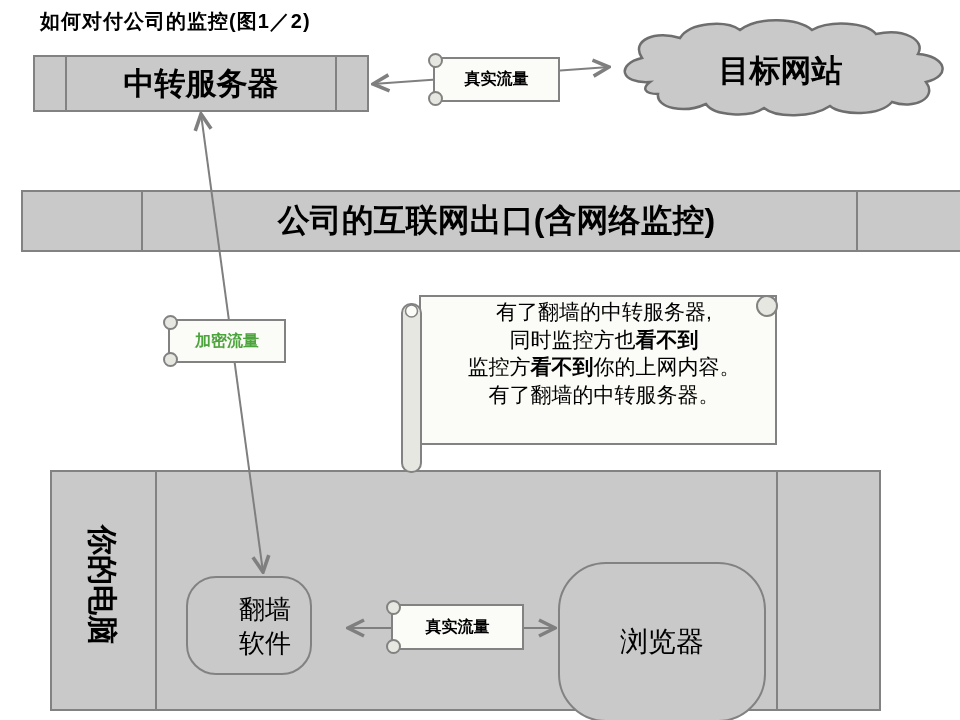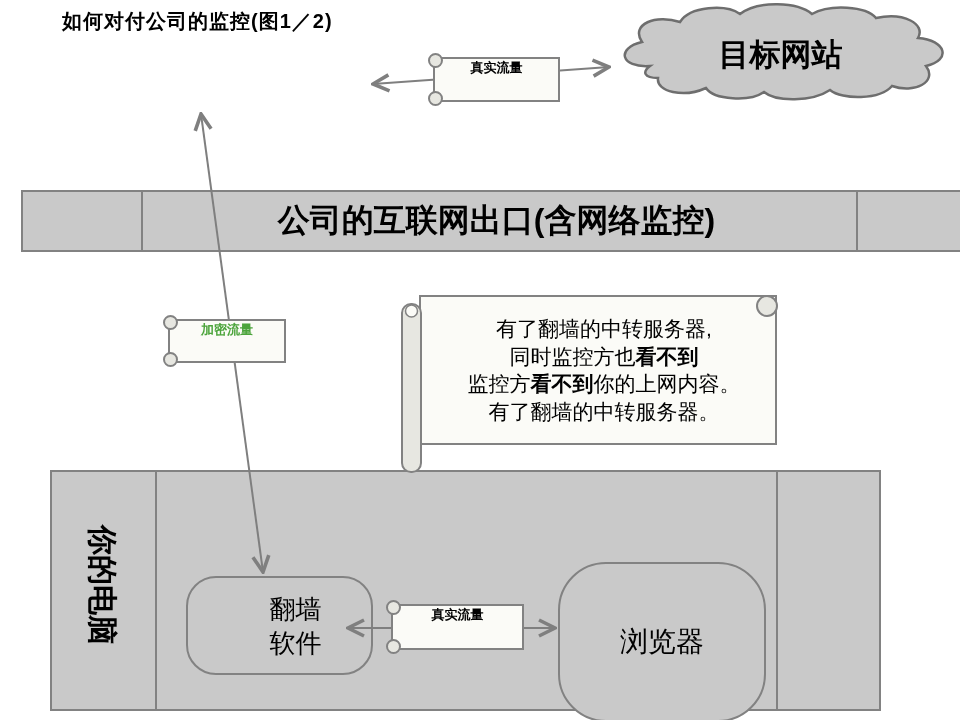--- a/index.html
+++ b/index.html
@@ -8,71 +8,74 @@
     --scroll-fill:#fbfbf7;
     --scroll-roll:#e7e7e1;
     --encrypted-green:#4ca43c;
     --arrow:#7f7f7f;
     --text:#000000;
   }
   *{box-sizing:border-box;}
   body{margin:0;font-family:"Liberation Sans","DejaVu Sans",sans-serif;color:var(--text);}
   .canvas{position:relative;width:960px;height:720px;background:#ffffff;overflow:hidden;}
 
-  .title{position:absolute;left:40px;top:8px;font-size:20px;font-weight:bold;letter-spacing:1px;margin-left:22px;}
+  .title{position:absolute;left:40px;top:8px;font-size:20px;font-weight:bold;letter-spacing:1px;}
 
   .shape{position:absolute;background:var(--shape-fill);border:2px solid var(--shape-border);
          display:flex;align-items:center;justify-content:center;text-align:center;}
 
   .side-stripes::before,.side-stripes::after{content:"";position:absolute;top:0;bottom:0;width:2px;background:var(--shape-border);}
 
   .relay{left:33px;top:55px;width:336px;height:57px;font-size:31px;font-weight:bold;z-index:1;}
   .relay::before{left:30px;} .relay::after{right:30px;}
 
   .bar{left:21px;top:190px;width:951px;height:62px;font-size:32px;font-weight:bold;z-index:1;}
   .bar::before{left:118px;} .bar::after{right:112px;}
 
   .pc{left:50px;top:470px;width:831px;height:241px;z-index:1;}
   .pc::before{left:103px;} .pc::after{right:101px;}
 
   .pc-label{position:absolute;left:-8px;top:567px;width:220px;height:36px;line-height:36px;
             text-align:center;font-size:30px;font-weight:bold;transform:rotate(90deg);z-index:2;}
 
-  .proxy{left:186px;top:576px;width:187px;height:99px;border-radius:30px;font-size:26px;line-height:34px;z-index:2;padding-left:32px;}
+  .proxy{left:186px;top:576px;width:126px;height:99px;border-radius:30px;font-size:26px;line-height:34px;z-index:2;padding-left:32px;}
   .browser{left:558px;top:562px;width:208px;height:160px;border-radius:48px;font-size:28px;z-index:2;}
 
-  .cloud{position:absolute;left:608px;top:2px;width:345px;height:104px;z-index:1;}
+  .cloud{position:absolute;left:608px;top:18px;width:345px;height:104px;z-index:1;}
   .cloud svg{position:absolute;left:0;top:0;}
   .cloud-text{position:absolute;left:0;right:0;top:32px;text-align:center;font-size:31px;font-weight:bold;}
 
   .scroll-label{position:absolute;background:var(--scroll-fill);border:2px solid var(--shape-border);
-                display:flex;align-items:flex-start;justify-content:center;font-size:13px;font-weight:bold;z-index:4;}
+                display:flex;align-items:center;justify-content:center;font-size:16px;font-weight:bold;z-index:4;}
   .scroll-label::before,.scroll-label::after{content:"";position:absolute;left:-7px;width:11px;height:11px;
                 border:2px solid var(--shape-border);border-radius:50%;background:var(--scroll-roll);}
   .scroll-label::before{top:-6px;} .scroll-label::after{bottom:-6px;}
   .lbl-real-top{left:433px;top:57px;width:127px;height:45px;}
   .lbl-encrypted{left:168px;top:319px;width:118px;height:44px;color:var(--encrypted-green);}
   .lbl-real-bottom{left:391px;top:604px;width:133px;height:46px;}
 
   .note{position:absolute;left:398px;top:290px;width:394px;height:188px;z-index:2;}
   .note svg{position:absolute;left:0;top:0;}
   .note-text{position:absolute;left:30px;top:8px;width:352px;height:144px;
-             display:flex;flex-direction:column;justify-content:center;text-align:center;
+             display:flex;flex-direction:column;text-align:center;
              font-size:21px;line-height:27.5px;}
   .note-text b{font-weight:bold;}
 
   .arrows{position:absolute;left:0;top:0;z-index:3;pointer-events:none;}
 </style>
 </head>
 <body>
 
 <div class="canvas">
 
   <div class="title">如何对付公司的监控(图1／2)</div>
 
+  <div class="shape side-stripes relay">
+    <span>中转服务器</span>
+  </div>
 
   <div class="cloud">
     <svg width="345" height="104" viewBox="0 0 345 104">
       <path d="M 42 64
            C 12 66, 8 46, 34 40
            C 22 22, 48 12, 72 20
            C 82 4, 118 2, 132 12
            C 150 -2, 190 0, 204 12
            C 222 2, 258 4, 268 16
            C 296 10, 318 22, 310 36

